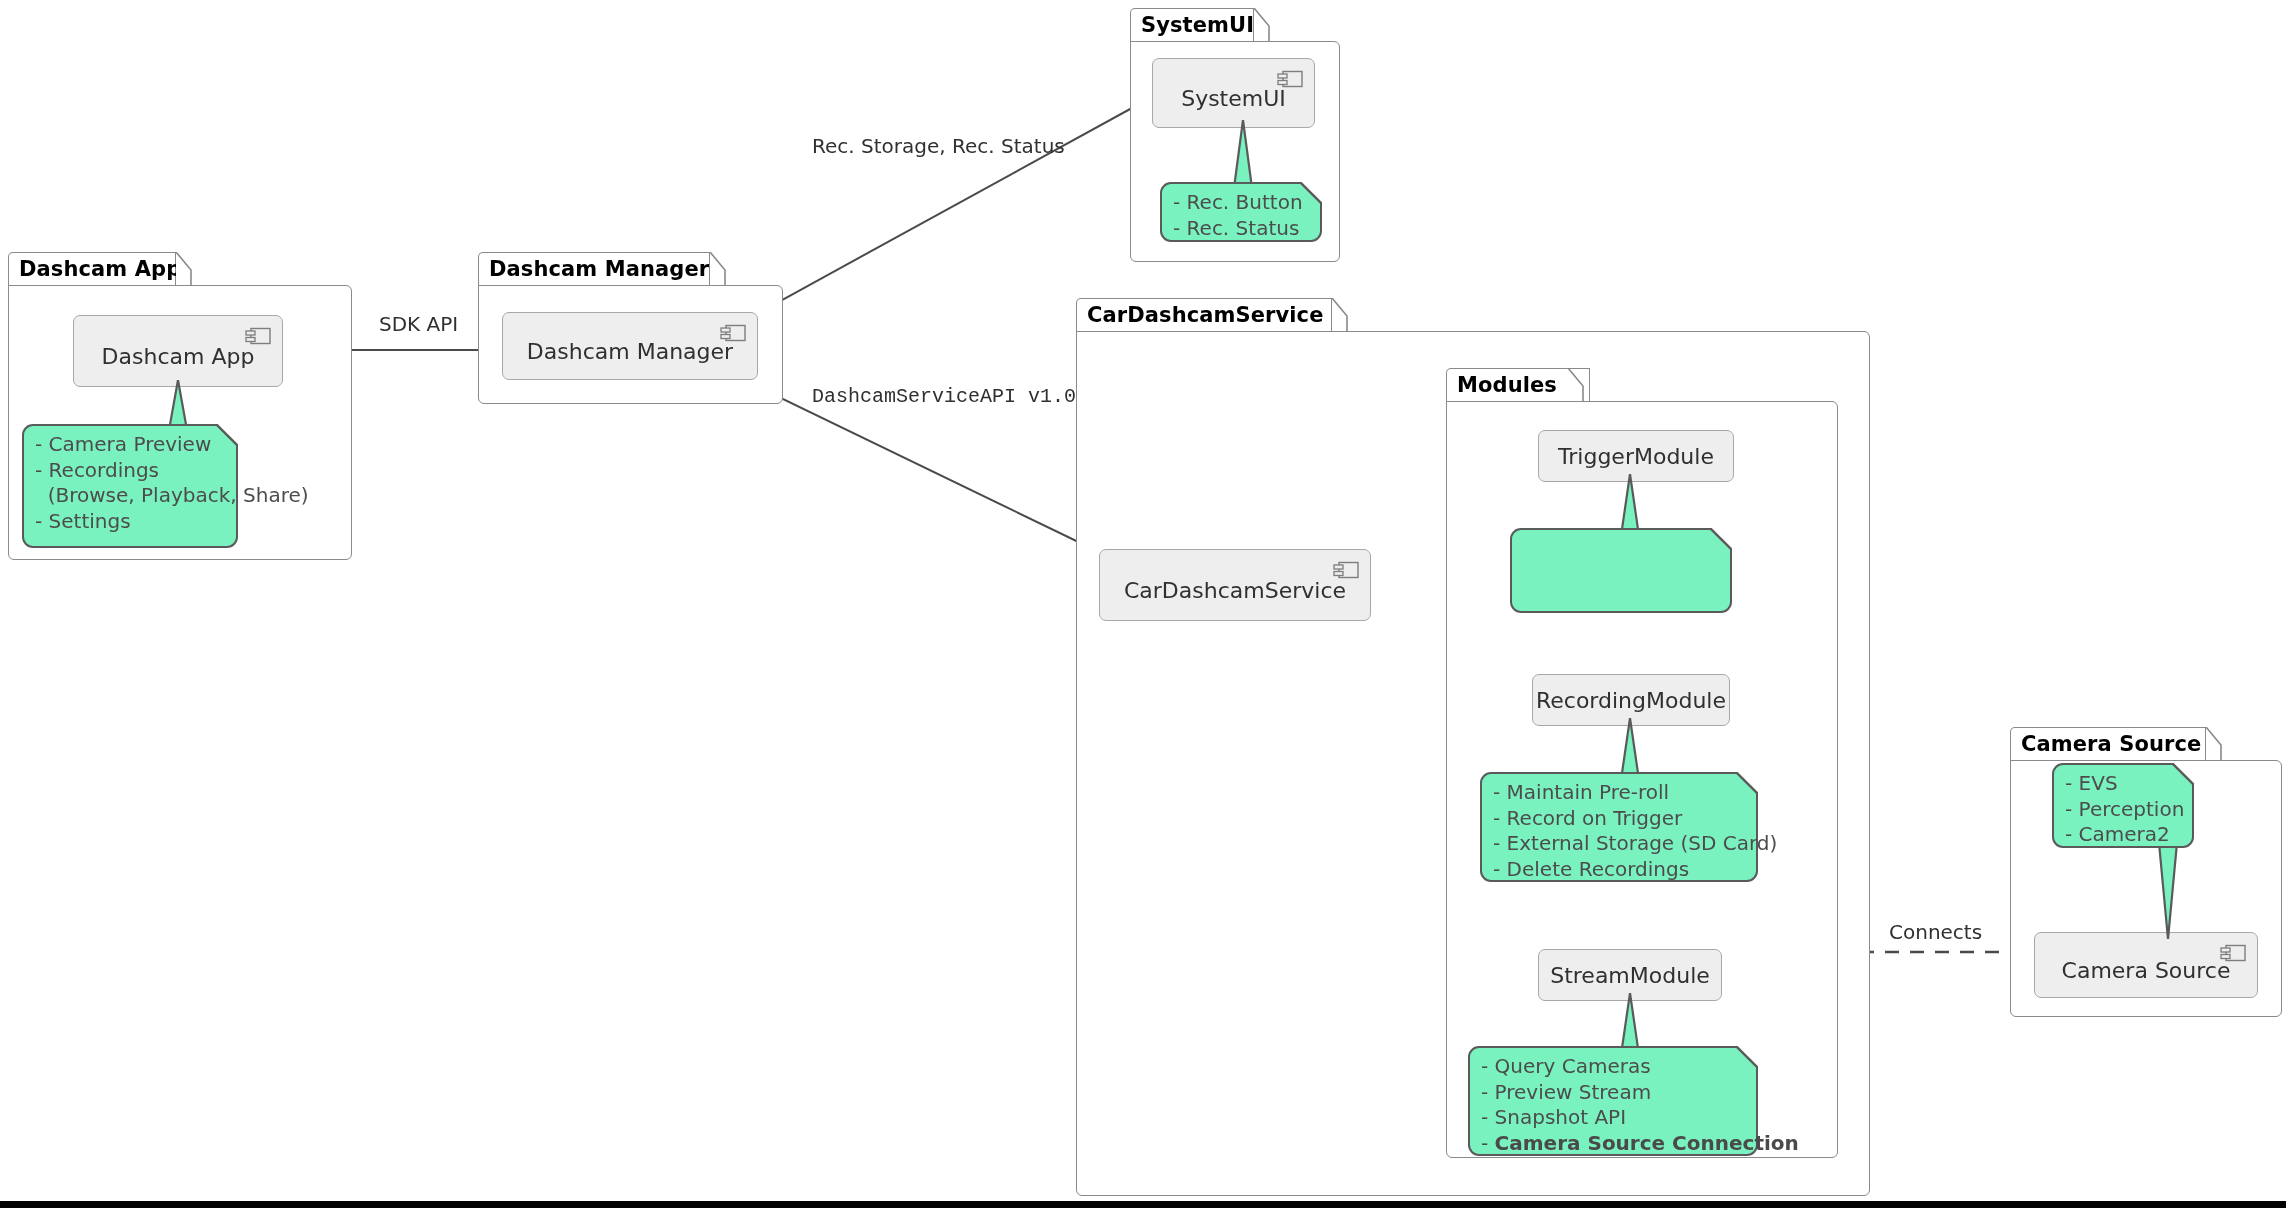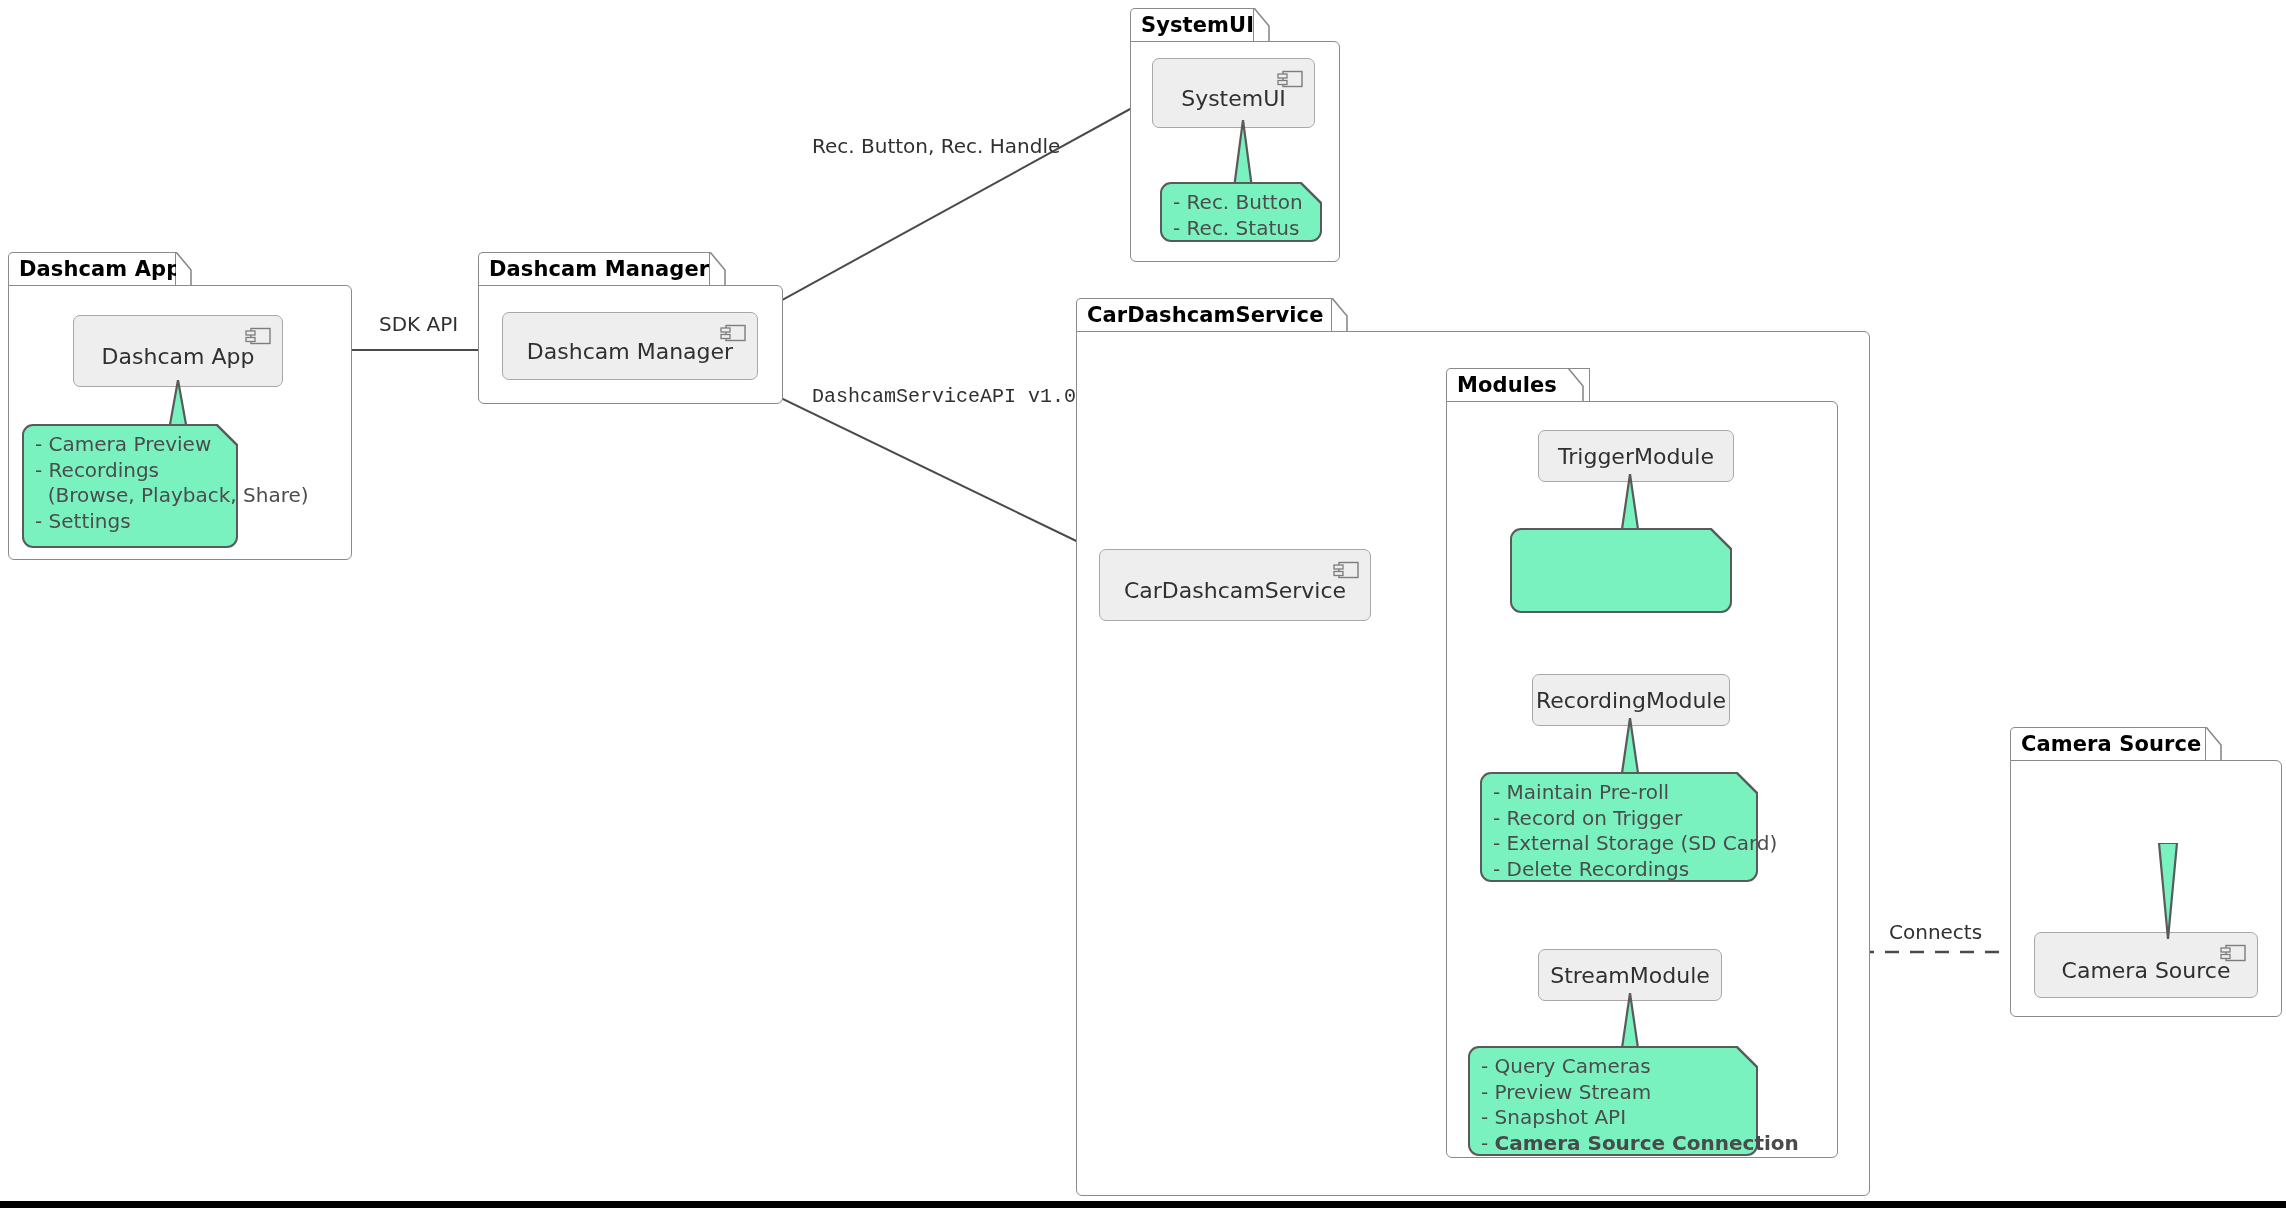--- a/index.html
+++ b/index.html
@@ -349,33 +349,42 @@
   <div class="pkg" style="left:2010px; top:727px; width:272px; height:290px;">
     <div class="pkg-tab" style="width:196px;">
       <div class="pkg-tab-label">Camera Source</div>
     </div>
     <svg class="pkg-tab-skew" style="left:196px;" viewBox="0 0 16 34">
       <path d="M0,0 L15,18 L15,34 L0,34 z" fill="#ffffff" stroke="none"></path>
       <path d="M0,0 L15,18 L15,34" fill="none" stroke="#8a8a8a" stroke-width="1.6"></path>
     </svg>
     <div class="pkg-body" style="left:0; top:33px; width:272px; height:257px;"></div>
 
+    <div class="note" style="left:42px; top:36px; width:142px; height:85px;">
+      <svg class="note-fold" viewBox="0 0 22 22">
+        <path d="M0,0 L22,22 L22,0 z" fill="#ffffff" stroke="none"></path>
+        <path d="M0,0 L22,22" fill="none" stroke="#5a5a5a" stroke-width="2.4"></path>
+      </svg>
+      <div class="note-text">- EVS
+- Perception
+- Camera2</div>
+    </div>
     <svg style="position:absolute; left:142px; top:116px; width:32px; height:96px; z-index:2;" viewBox="0 0 32 96">
       <path d="M16,96 L25,0 L7,0 z" fill="#79f2c0" stroke="#5a5a5a" stroke-width="2.2"></path>
     </svg>
 
     <div class="comp" style="left:24px; top:205px; width:224px; height:66px;">
       <span class="comp-label">Camera Source</span>
       <svg class="comp-icon" viewBox="0 0 26 18">
         <rect x="6" y="1.5" width="19" height="15" fill="#eeeeee" stroke="#7d7d7d" stroke-width="1.4"></rect>
         <rect x="1" y="4" width="9" height="4" fill="#eeeeee" stroke="#7d7d7d" stroke-width="1.3"></rect>
         <rect x="1" y="10.5" width="9" height="4" fill="#eeeeee" stroke="#7d7d7d" stroke-width="1.3"></rect>
       </svg>
     </div>
   </div>
 
   <div class="elabel" style="left:379px; top:312px;">SDK API</div>
-  <div class="elabel" style="left:812px; top:134px;">Rec. Button, Rec. Handle</div>
+  <div class="elabel" style="left:812px; top:134px;">Rec. Storage, Rec. Status</div>
   <div class="elabel" style="left:812px; top:385px;font-family:Liberation Mono, monospace;">DashcamServiceAPI v1.0</div>
   <div class="elabel" style="left:1889px; top:920px;">Connects</div>
 
   <div class="bottom-bar"></div>
 </div>
 
 </body></html>

